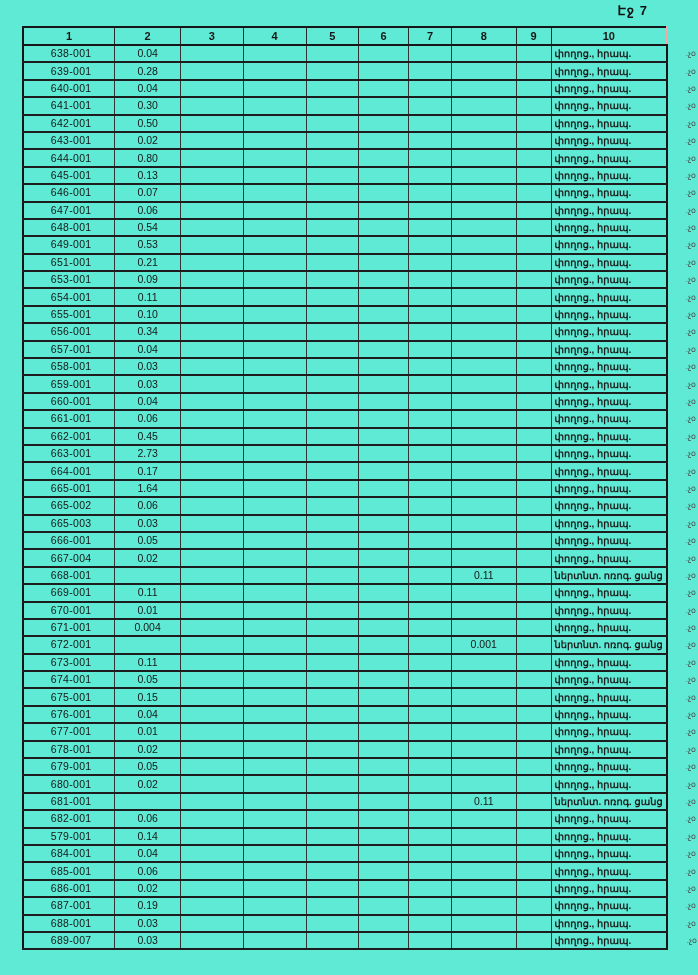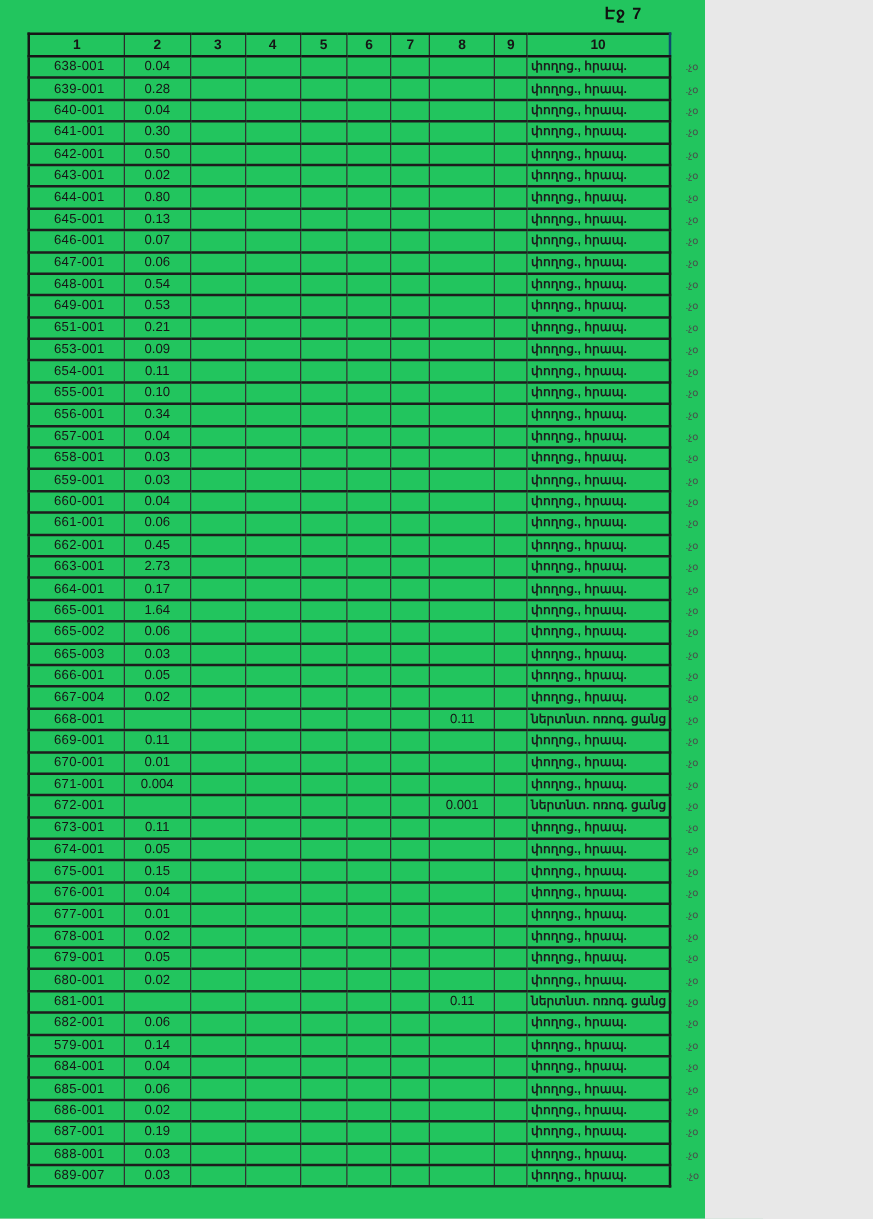--- a/index.html
+++ b/index.html
@@ -1,17 +1,17 @@
 <!DOCTYPE html>
 <html><head>
 <meta charset="utf-8">
 <style>
   html,body{margin:0;padding:0;background:#e8e8e8;}
   .page{
-    width:564px;height:975px;background:#22c55e;position:relative;
+    width:698px;height:975px;background:#5eead4;position:relative;
     font-family:"Liberation Sans",sans-serif;color:#161616;overflow:hidden;
     box-sizing:border-box;
   }
   .page-label{
     position:absolute;top:3px;right:50px;
     font-size:13px;font-weight:bold;letter-spacing:1px;color:#111;
   }
   table.grid{
     border-collapse:collapse;table-layout:fixed;
     margin:26px 0 0 22px;
@@ -21,28 +21,28 @@
     white-space:nowrap;overflow:hidden;vertical-align:middle;
     font-size:10.5px;
   }
   th.hcell{
     border-right:1px solid #2b2b2b;
     border-top:2px solid #161616;
     border-bottom:2px solid #161616;
     font-size:11px;font-weight:bold;text-align:center;height:16px;
   }
   th.hcell.c1{border-left:2px solid #161616;}
-  th.hcell.c10{border-right:2px solid #0c4a6e;}
+  th.hcell.c10{border-right:2px solid #fca5a5;}
   td{border-right:1px solid #333;border-bottom:2px solid #1d1d1d;}
   td.c1{border-left:2px solid #161616;text-align:center;padding-left:4px;letter-spacing:.3px;}
   td.c10{border-right:2px solid #161616;text-align:left;padding-left:3px;font-size:9.8px;font-weight:bold;color:#1c1c1c;margin-top:37px;}
   td.center{text-align:center;}
   .mcell, th.mcell, td.mcell{
     border:none;background:transparent;
-    font-size:8px;color:#4a4a4a;text-align:center;padding-left:8px;font-weight:normal;
+    font-size:8px;color:#4a4a4a;text-align:right;padding-left:8px;font-weight:normal;
   }
 </style>
 </head>
 <body>
 
 <div class="page">
   <div class="page-label">Էջ 7</div>
 
   <table class="grid">
     <colgroup>

